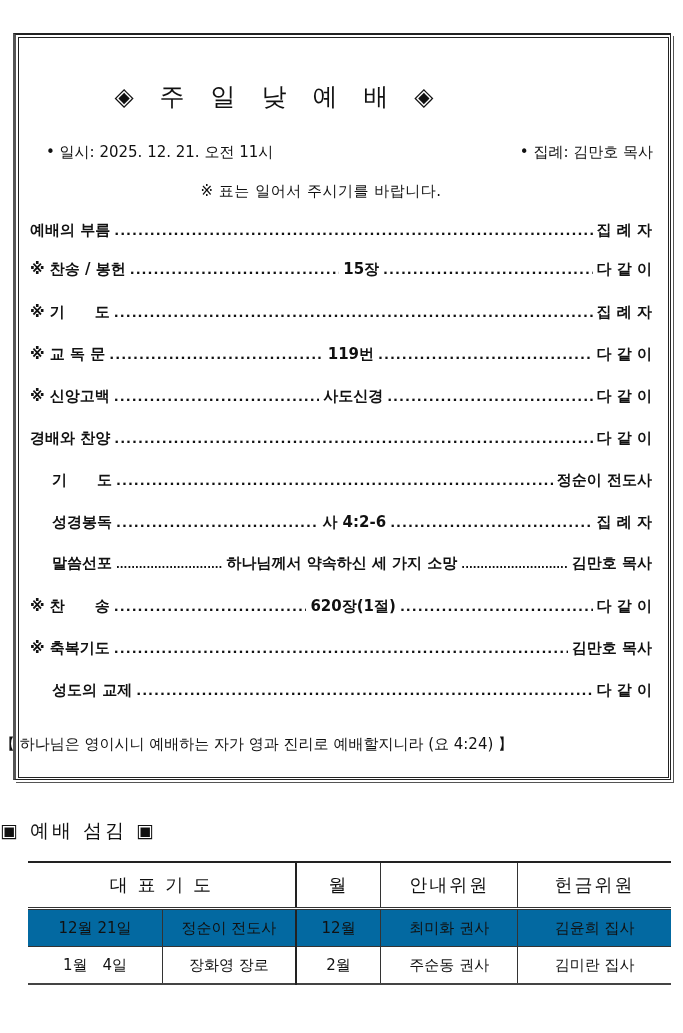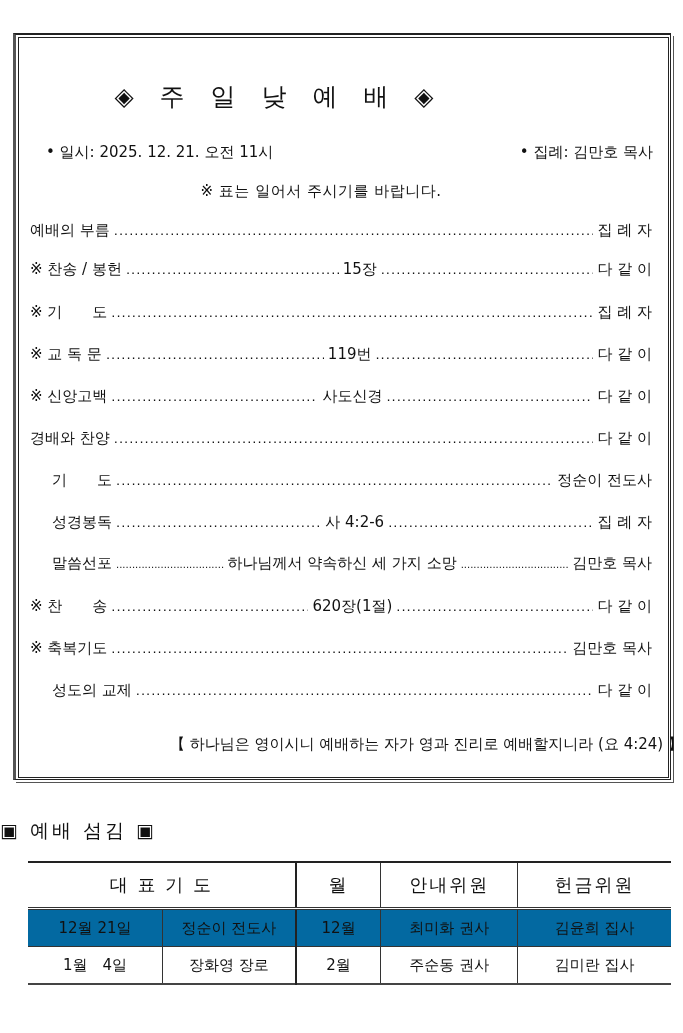--- a/index.html
+++ b/index.html
@@ -20,35 +20,35 @@
   }
   .title {
     position: absolute; left: 0; width: 557px; top: 80px; text-align: center;
     font-size: 25px; letter-spacing: 9px; font-weight: normal;
   }
   .info-left { position: absolute; left: 30px; top: 143px; font-size: 15px; margin-left: 16px; }
   .info-right { position: absolute; right: 30px; top: 143px; font-size: 15px; }
   .notice { position: absolute; left: 0; width: 642px; top: 182px; text-align: center; font-size: 15px; letter-spacing: 0.5px; }
   .order-row {
     position: absolute; left: 30px; width: 622px; height: 22px;
-    display: flex; align-items: baseline; font-size: 15px; white-space: nowrap;
+    display: flex; align-items: baseline; font-size: 15px; white-space: nowrap; font-weight: bold;
   }
   .order-row.indent { left: 52px; width: 600px; }
   .order-row .lbl { flex: none; }
   .order-row .dots {
     flex: 1 1 auto; overflow: hidden; margin: 0 4px; color: #111;
     font-size: 13px; letter-spacing: 1px;
   }
   .order-row .dots::before {
     content: "..........................................................................................................................................................................................................................................";
   }
   .order-row .mid { flex: none; }
   .order-row .right { flex: none; }
   .verse {
-    position: absolute; left: 0; width: 683px; top: 735px; text-align: right; font-size: 15px;
+    position: absolute; left: 0; width: 683px; top: 735px; text-align: left; font-size: 15px;
   }
   .serve-title {
     position: absolute; left: 0; width: 683px; top: 818px; font-size: 19px; letter-spacing: 3px;
   }
   table.serve {
     position: absolute; left: 28px; top: 861px; width: 643px;
     border-collapse: collapse; font-size: 15px; text-align: center;
     border-top: 2px solid #222; border-bottom: 2px solid #444;
   }
   table.serve th {

